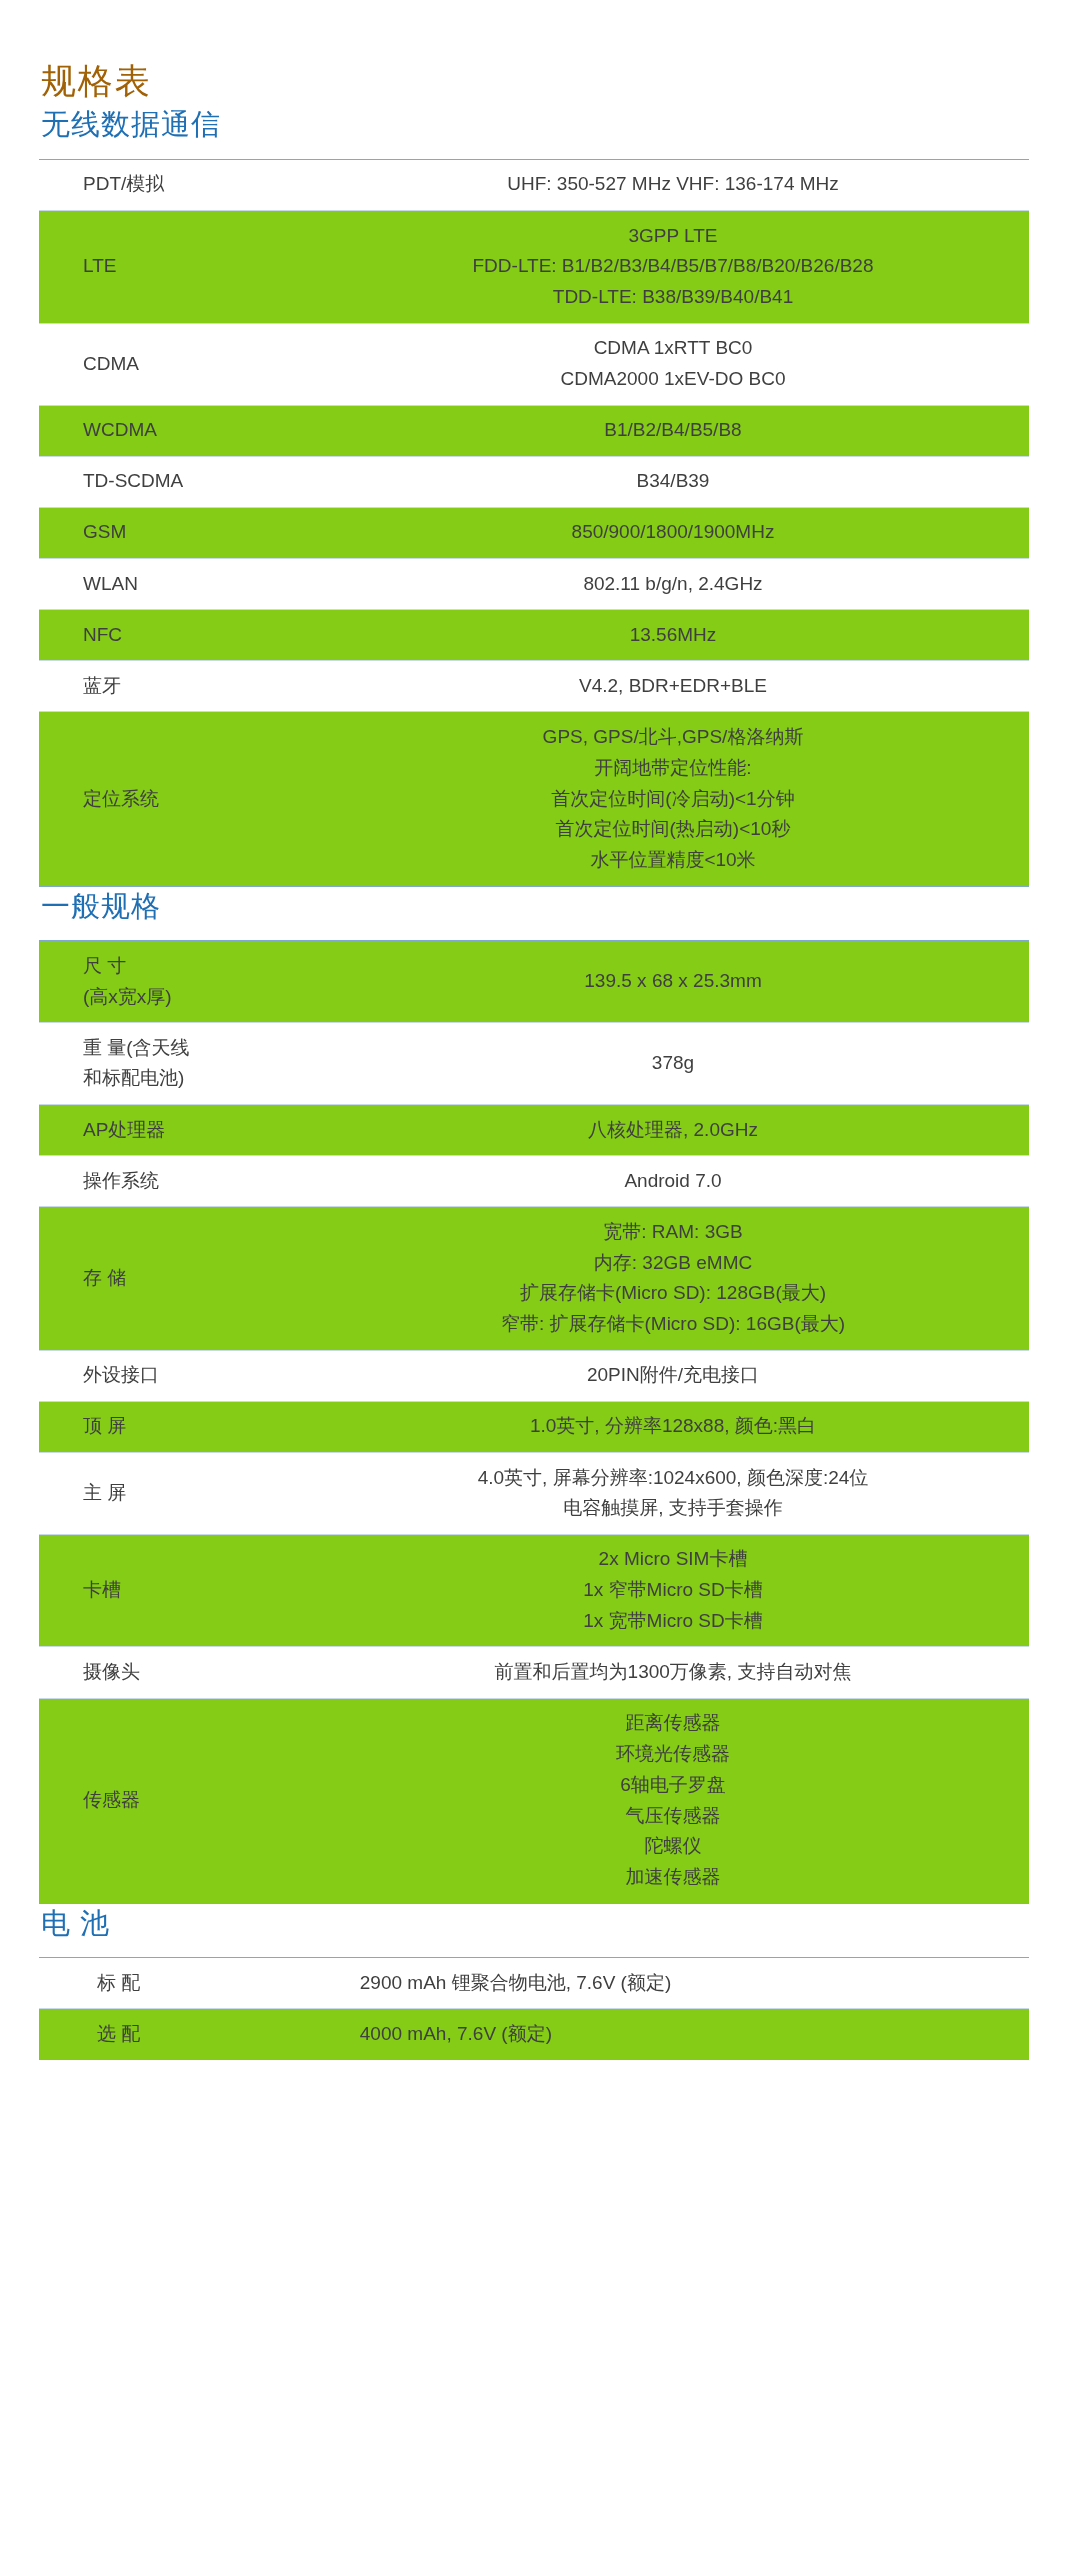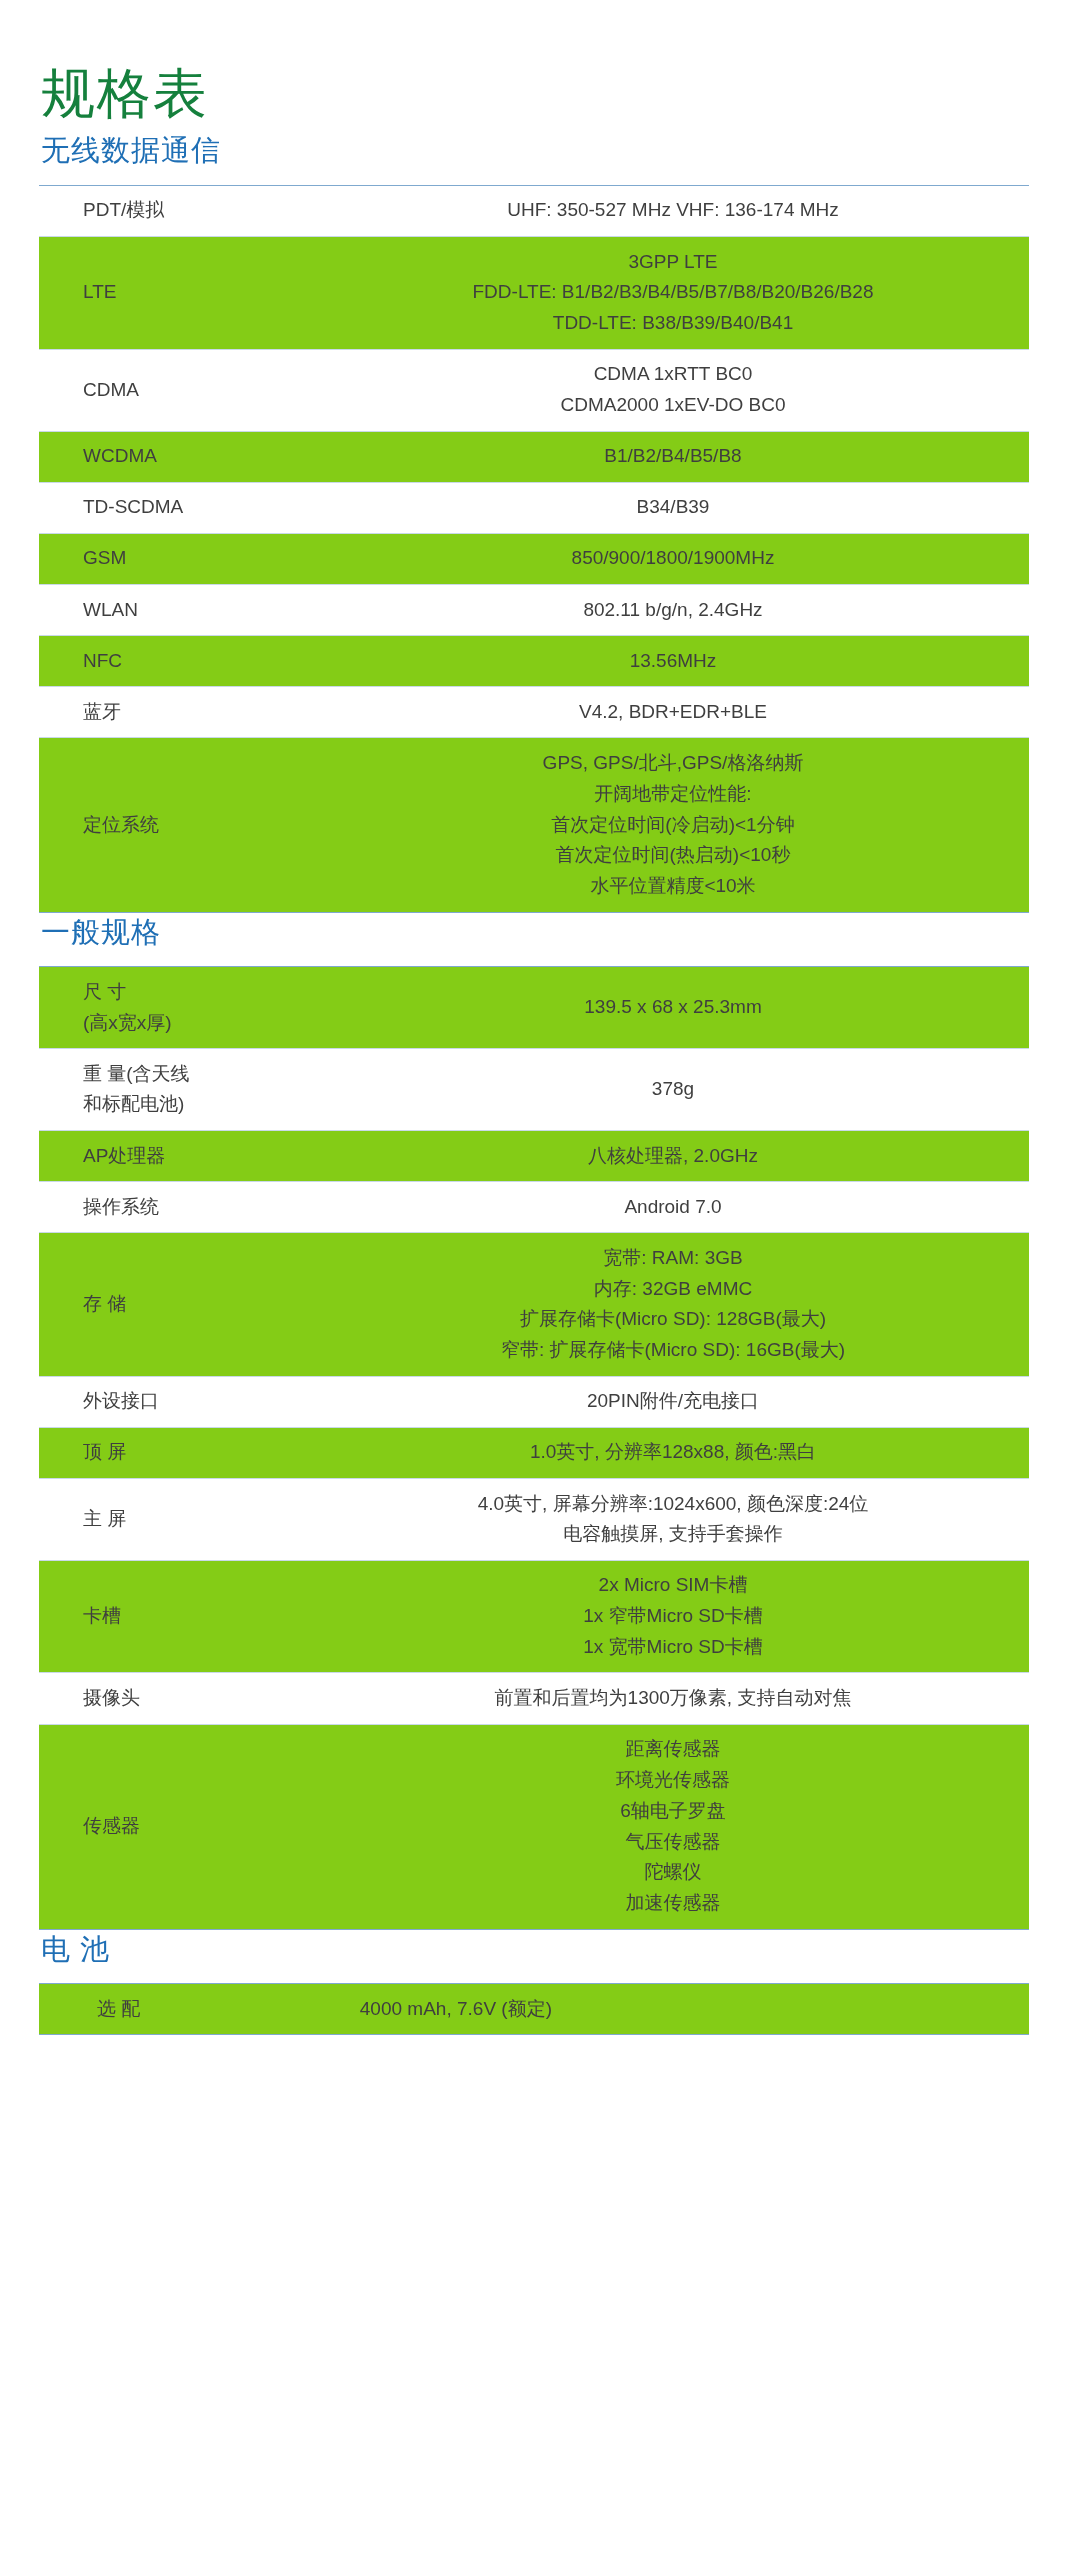--- a/index.html
+++ b/index.html
@@ -13,22 +13,22 @@
     font-family: "Liberation Sans", sans-serif;
     color: #3a3a3a;
     -webkit-font-smoothing: antialiased;
   }
   .page {
     width: 1068px;
     box-sizing: border-box;
     padding: 39px 39px 58px 39px;
   }
   .doc-title {
-    font-size: 54px;
-    color: #15803d;
+    font-size: 35px;
+    color: #a16207;
     font-weight: normal;
     letter-spacing: 1.9px;
     margin: 19.3px 0 0 1.9px;
   }
   .section {
   }
   .section:first-of-type {
   }
   .section-title {
     font-size: 29px;
@@ -213,20 +213,24 @@
 加速传感器</td>
         </tr>
       </tbody>
     </table>
   </div>
 
   <div class="section">
     <h2 class="section-title">电 池</h2>
     <table class="spec battery">
       <tbody>
+        <tr class="row">
+          <td class="label">标 配</td>
+          <td class="value"><span>2900 mAh 锂聚合物电池, 7.6V (额定)</span></td>
+        </tr>
         <tr class="row alt">
           <td class="label">选 配</td>
           <td class="value"><span>4000 mAh, 7.6V (额定)</span></td>
         </tr>
       </tbody>
     </table>
   </div>
 
 </div>
 

